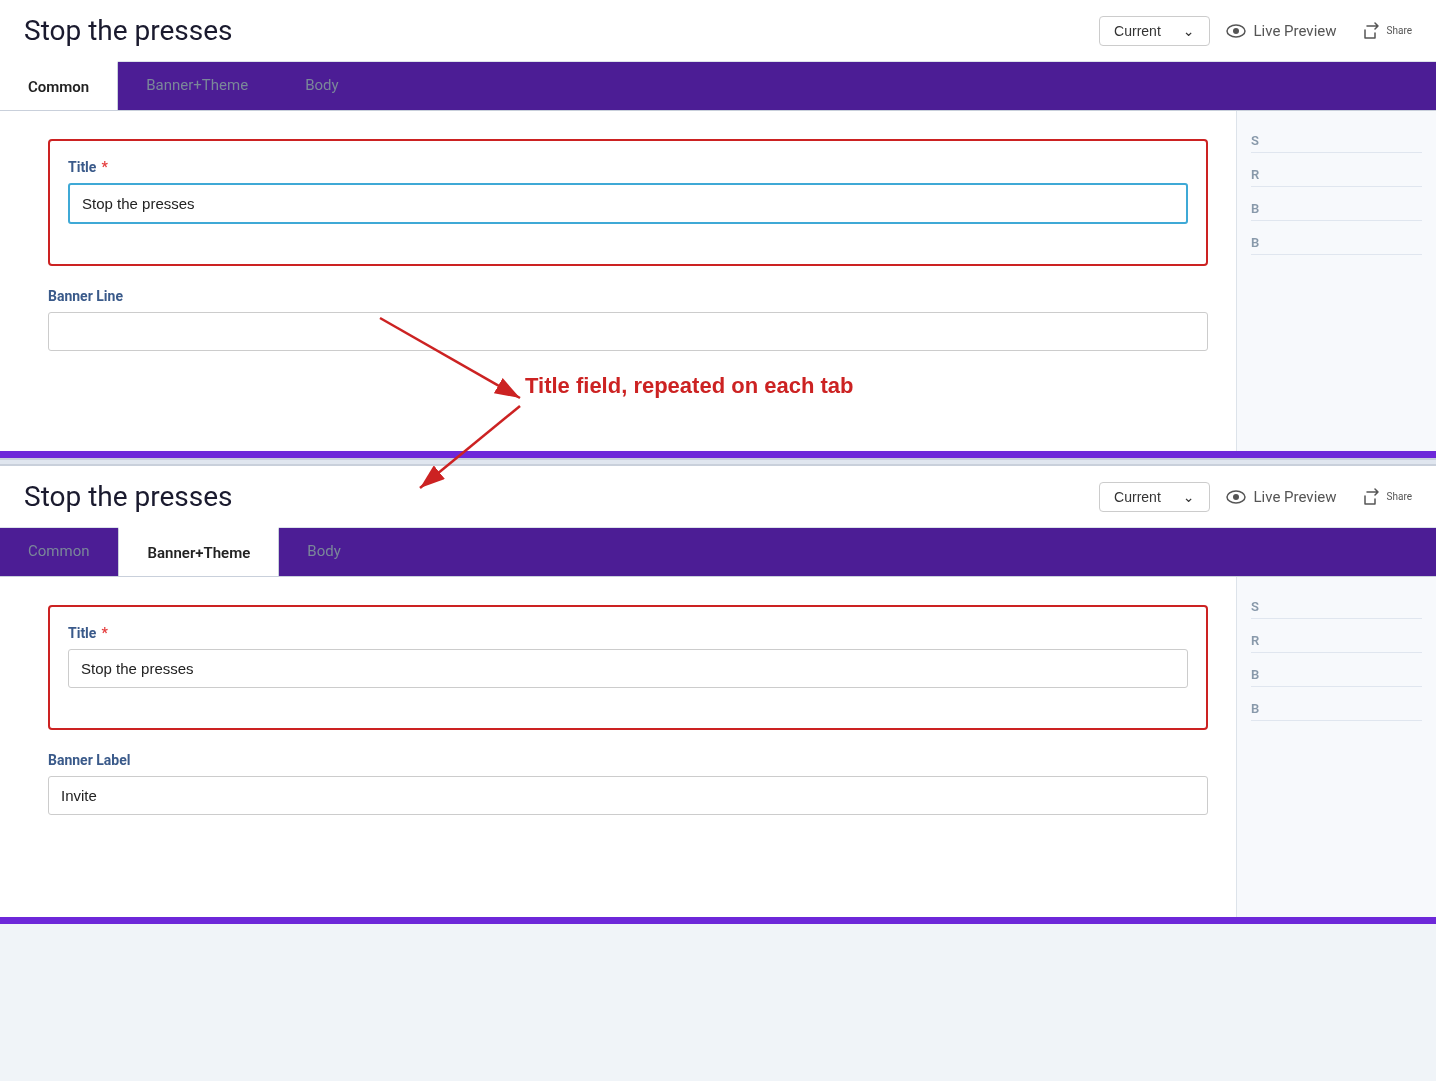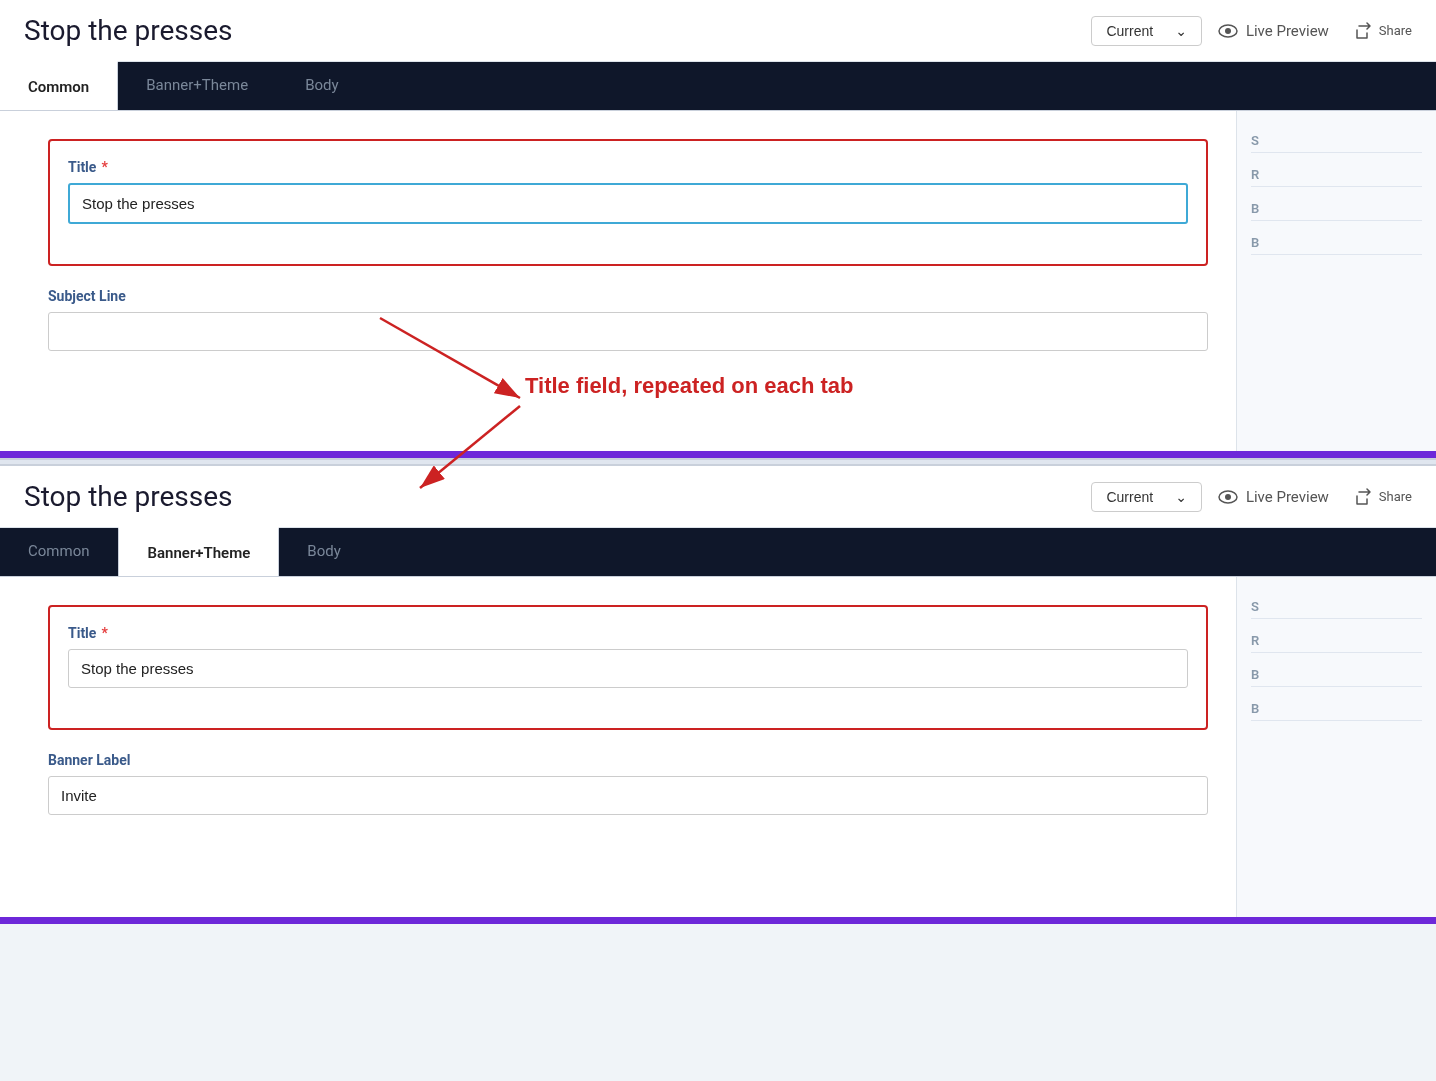--- a/index.html
+++ b/index.html
@@ -57,29 +57,29 @@
       gap: 8px;
       font-size: 15px;
       color: #555;
       cursor: pointer;
       text-decoration: none;
     }
     .share-btn {
       display: flex;
       align-items: center;
       gap: 8px;
-      font-size: 13px;
+      font-size: 10px;
       color: #555;
       cursor: pointer;
     }
 
     
     .tabs-bar {
       display: flex;
-      background: #0f172a;
+      background: #4c1d95;
       padding: 0 0 0 0;
       border-bottom: 1px solid #c9d0db;
     }
     .tab {
       padding: 14px 28px;
       font-size: 15px;
       cursor: pointer;
       color: #7a8799;
       border-right: 1px solid transparent;
       position: relative;
@@ -237,21 +237,21 @@
             <div class="field-label">
               <span>Title</span>
               <span class="required-star">*</span>
             </div>
             <input class="field-input focused" type="text" value="Stop the presses" style="">
           </div>
         </div>
 
         <div class="field-group">
           <div class="field-label">
-            <span>Subject Line</span>
+            <span>Banner Line</span>
           </div>
           <input class="field-input plain" type="text" value="" style="">
         </div>
 
       </div>
     </div>
     <div class="side-strip">
       <div class="side-label">S</div>
       <div class="side-label">R</div>
       <div class="side-label">B</div>

